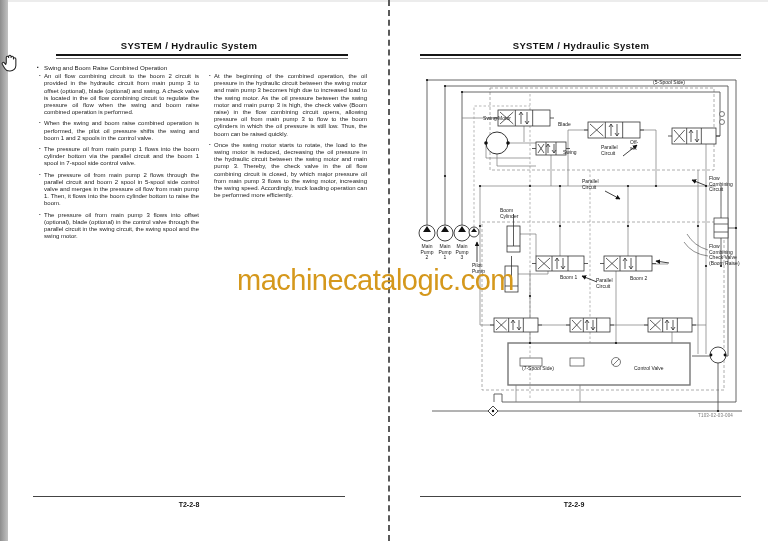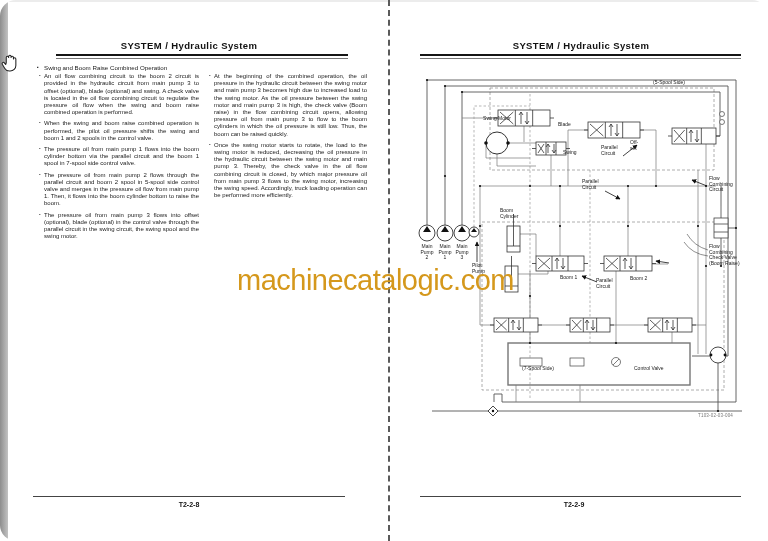--- a/index.html
+++ b/index.html
@@ -1,17 +1,17 @@
 <!DOCTYPE html>
 <html><head>
 <meta charset="utf-8">
 <style>
   html,body{margin:0;padding:0;background:#fff;}
   .screen{position:relative;width:768px;height:541px;background:#fff;overflow:hidden;
-          font-family:"Liberation Sans","DejaVu Sans",sans-serif;color:#1c1c1c;border-radius:16px;}
+          font-family:"Liberation Sans","DejaVu Sans",sans-serif;color:#1c1c1c;}
   .top-border{position:absolute;left:0;top:0;width:768px;height:2px;background:#ececec;}
   .left-strip{position:absolute;left:0;top:0;width:8px;height:541px;
               background:linear-gradient(to right,#8d8d8d,#c2c2c2);}
   .hand-cursor{position:absolute;left:1px;top:53px;width:18px;height:21px;z-index:9;}
   .page-divider{position:absolute;left:388px;top:0;height:541px;width:0;
                 border-left:2px dashed #5a5a5a;}
   .page-header{position:absolute;font-weight:bold;font-size:9.5px;letter-spacing:.4px;
                text-align:center;color:#111;}
   .header-rule{position:absolute;height:2px;border-top:2px solid #161616;border-bottom:1px solid #777;}
   .footer-rule{position:absolute;height:0;border-top:1.5px solid #444;}

